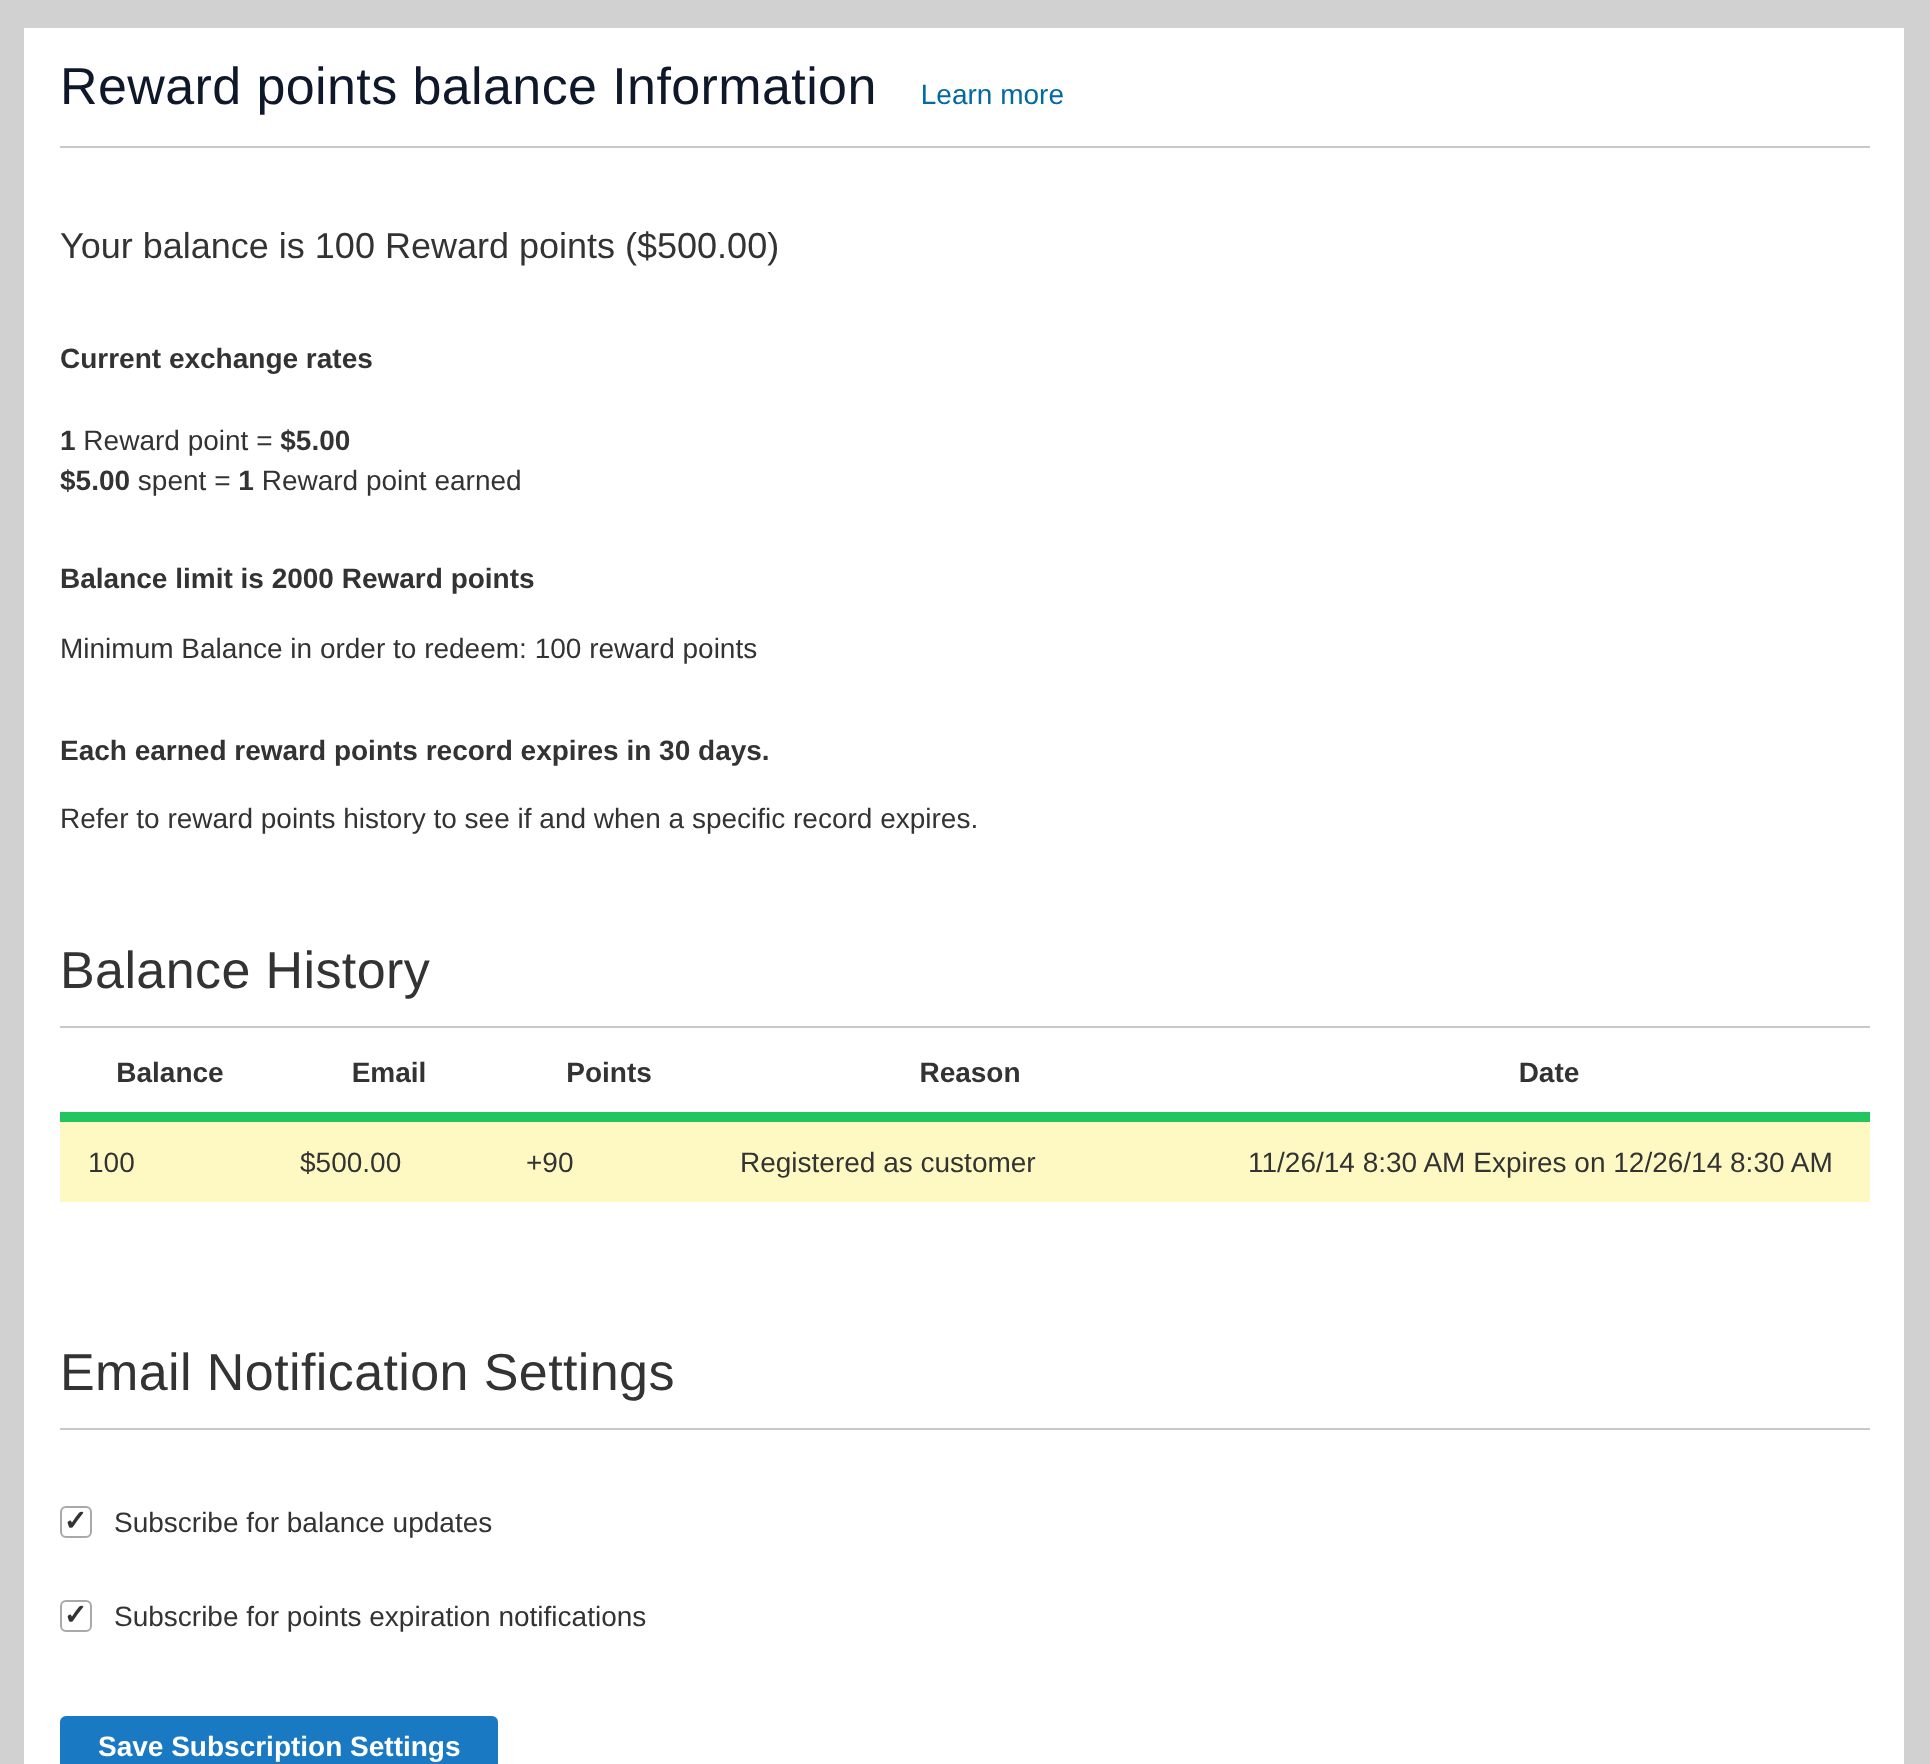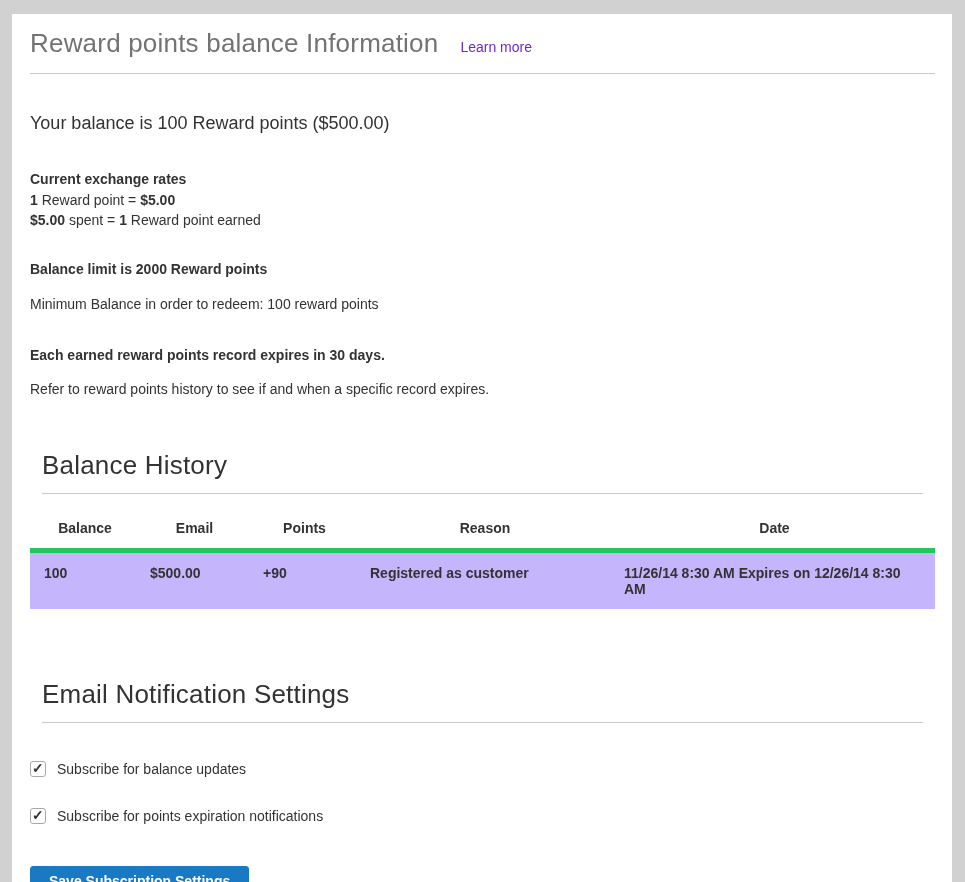--- a/index.html
+++ b/index.html
@@ -23,54 +23,54 @@
     display: flex;
     align-items: baseline;
     gap: 22px;
     border-bottom: 1px solid #c9c9c9;
     padding-bottom: 14px;
     margin-top: 2px;
   }
   h1.page-title {
     font-size: 26px;
     font-weight: 300;
-    color: #737373;
+    color: #0f172a;
     margin: 0;
     line-height: 1.2;
     letter-spacing: 0.2px;
   }
   a.learn-more {
-    color: #6d28d9;
+    color: #0369a1;
     text-decoration: none;
     font-size: 14px;
   }
   
   .balance-statement {
     font-size: 18px;
     font-weight: 400;
     margin-top: 38px;
     line-height: 1.3;
   }
   .section-sub-heading {
     font-weight: 700;
     margin-top: 34px;
     line-height: 1.4;
   }
   .exchange-lines {
-    margin-top: 2px;
+    margin-top: 22px;
     line-height: 1.4;
   }
   .plain-line { margin-top: 15px; line-height: 1.4; }
   b.seg { font-weight: 700; }
   
   h2.section-title {
     font-size: 26px;
     font-weight: 300;
     color: #333;
-    margin: 12px;
+    margin: 0;
     line-height: 1.2;
     letter-spacing: 0.2px;
     border-bottom: 1px solid #c9c9c9;
     padding-bottom: 12px;
   }
   .history-section { margin-top: 50px; }
   
   table.history-table {
     width: 100%;
     border-collapse: collapse;
@@ -80,21 +80,21 @@
   table.history-table th {
     text-align: center;
     font-weight: 700;
     padding: 14px 10px 12px 14px;
     border-bottom: 5px solid #22c55e;
   }
   table.history-table td {
     padding: 12px 10px 12px 14px;
     vertical-align: top;
   }
-  table.history-table tbody tr.striped { background: #c4b5fd; font-weight: bold; }
+  table.history-table tbody tr.striped { background: #fef9c3; }
   
   .email-section { margin-top: 70px; }
   .checkbox-row {
     display: flex;
     margin-top: 38px;
   }
   .checkbox-row + .checkbox-row { margin-top: 31px; }
   input.cbx {
     appearance: none;
     -webkit-appearance: none;

